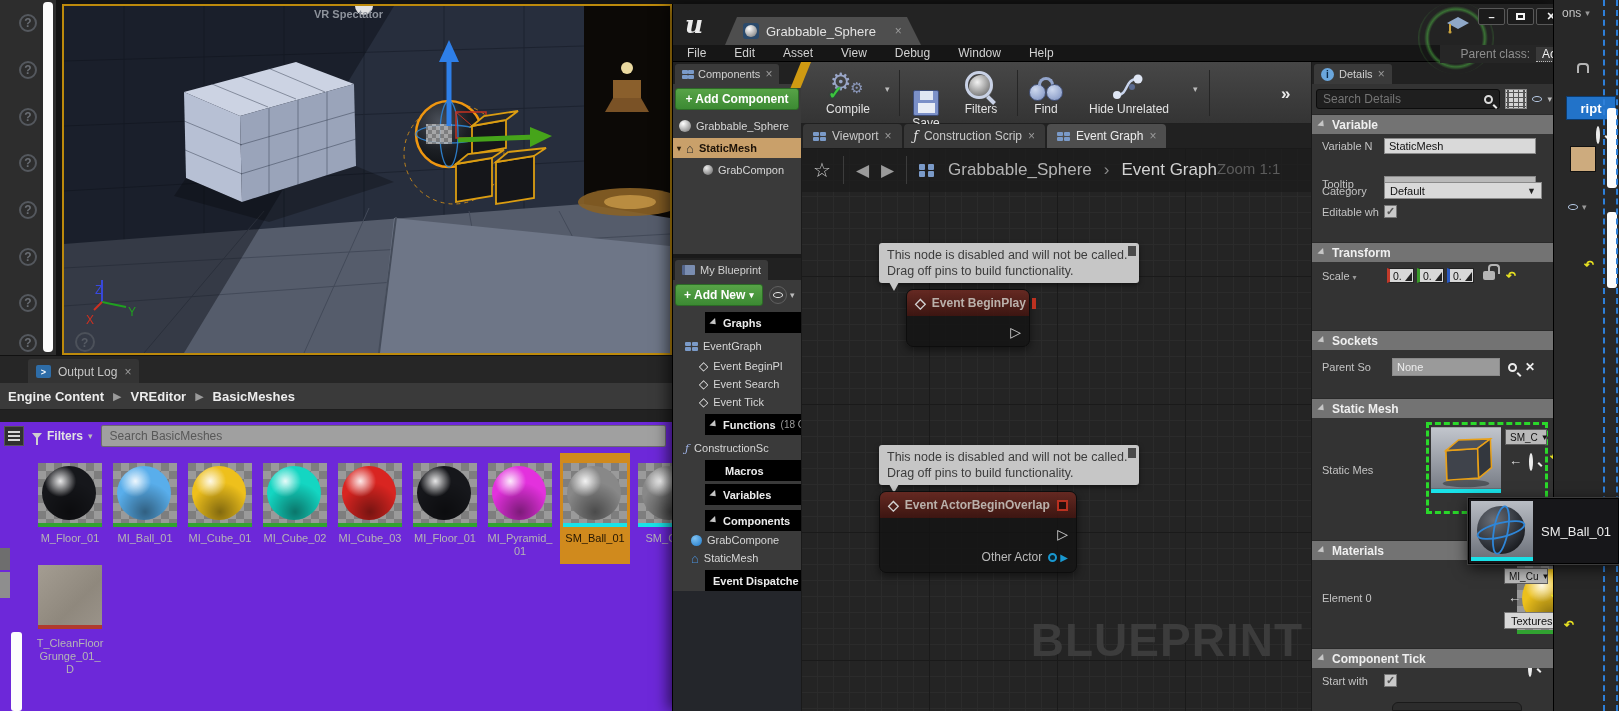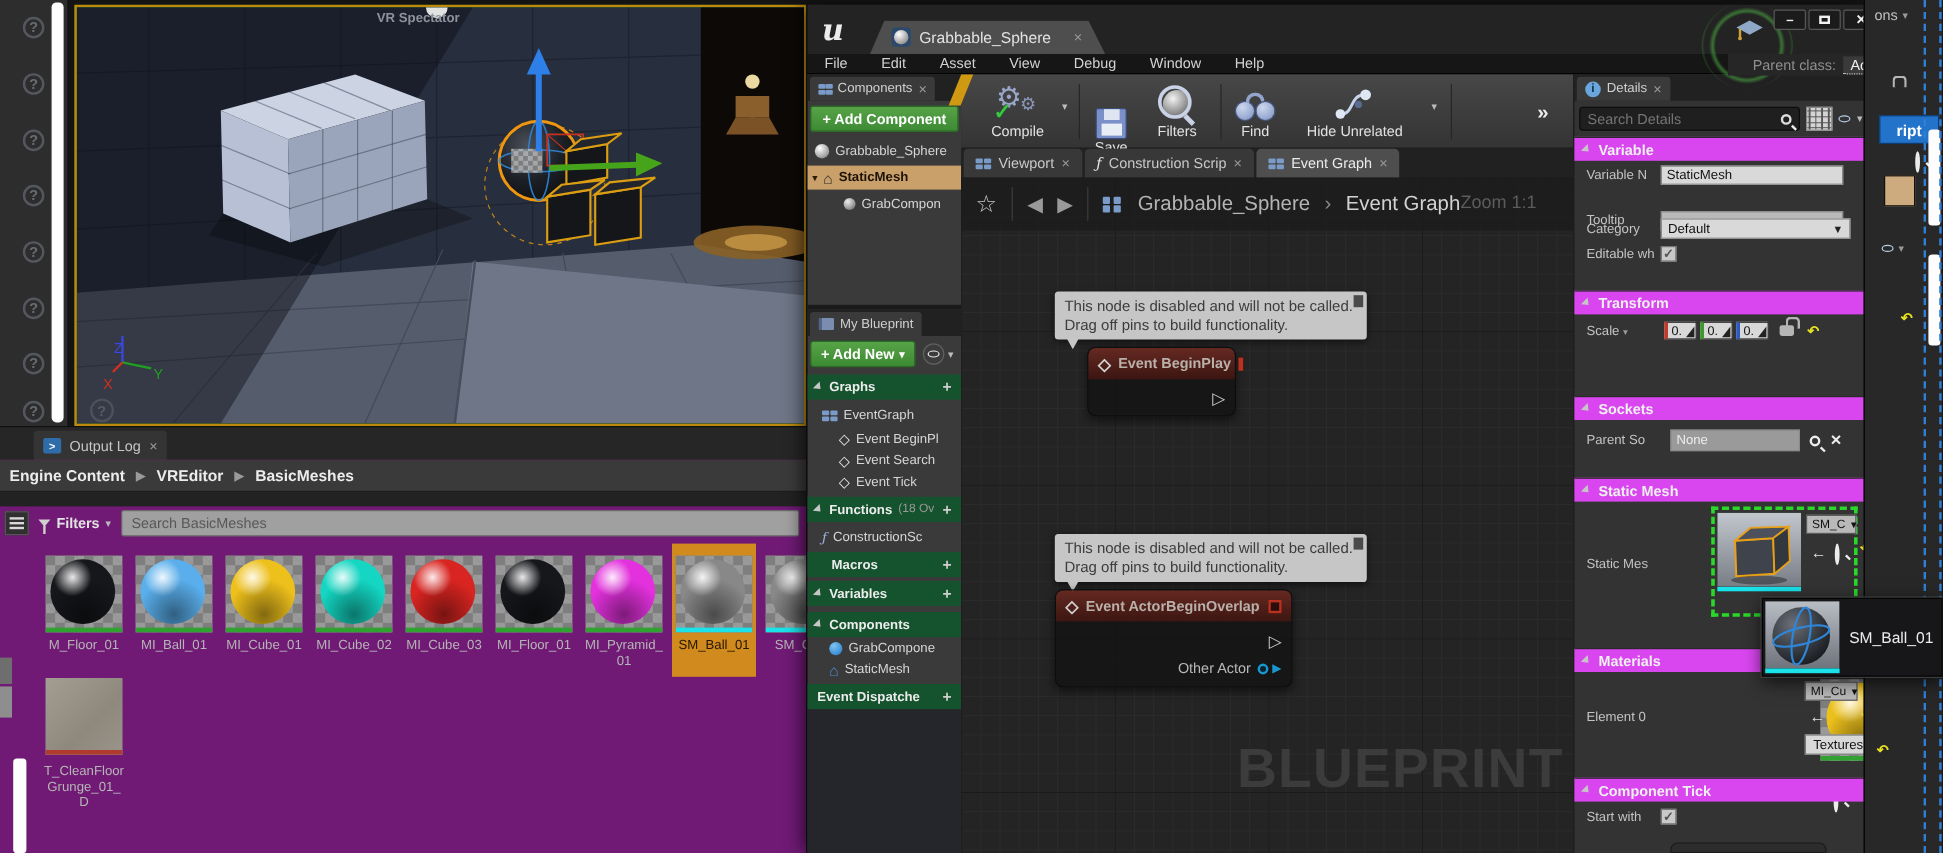--- a/index.html
+++ b/index.html
@@ -20,21 +20,21 @@
   .vscroll { background:#fdfdfd; border-radius:4px; }
 
   
   .vp { border:2px solid #bd8a0c; background:#14532d; overflow:hidden; }
 
   
   .olbar { background:#262626; border-top:1px solid #111; }
   .oltab { background:#343434; border-radius:3px 3px 0 0; padding:0 8px; height:25px; }
   .termic { width:15px; height:13px; background:#2e6da8; border-radius:2px; color:#fff;
             font-size:9px; font-weight:bold; display:flex; align-items:center; justify-content:center; }
-  .cb { background:#701a75; overflow:hidden; }
+  .cb { background:#6d28d9; overflow:hidden; }
   .cb-path { background:#3a3a3a; height:27px; padding-left:8px; border-bottom:1px solid #1d1d1d; }
   .crumb { font-weight:bold; font-size:13px; color:#ececec; }
   .crumb-sep { color:#9a9a9a; margin:0 9px; font-size:11px; }
   .cb-gap { background:#222; }
   .srcbtn { width:20px; height:20px; border:1px solid #555; background:#303030;
             display:flex; flex-direction:column; justify-content:center; gap:2px; padding:0 3px; }
   .srcbtn i { display:block; height:2px; background:#d8d8d8; }
   .funnel { width:0; height:0; border-left:5px solid transparent; border-right:5px solid transparent;
             border-top:6px solid #cfcfcf; position:relative; }
   .funnel::after { content:''; position:absolute; left:-1px; top:-1px; width:2px; height:7px; background:#cfcfcf; }
@@ -79,22 +79,22 @@
   
   .panelbar { background:#212121; display:flex; align-items:flex-end; }
   .ptab { background:#3a3a3a; border-radius:3px 3px 0 0; height:20px; display:flex; align-items:center;
           gap:5px; padding:0 7px; font-size:11px; color:#d0d0d0; margin-left:2px; }
   .greenbtn { background:linear-gradient(#57a347,#3c8a33); border:1px solid #2c6b26; border-radius:3px;
               color:#fff; font-weight:bold; font-size:12px; display:flex; align-items:center;
               justify-content:center; gap:4px; white-space:nowrap; overflow:hidden; }
   .trow { display:flex; align-items:center; gap:5px; font-size:11px; color:#d6d6d6;
           height:20px; white-space:nowrap; overflow:hidden; }
   .trow.sel { background:#c9a06a; color:#1c1208; font-weight:bold; }
-  .mbp-head { background:#14532d; display:flex; align-items:center; font-weight:bold; font-size:11px;
-              color:#ececec; height:21px; padding:0 5px; gap:5px; white-space:nowrap; overflow:hidden; }
+  .mbp-head { background:#000000; display:flex; align-items:center; font-weight:bold; font-size:11px;
+              color:#ececec; height:21px; padding:0 5px; gap:5px; white-space:nowrap; overflow:hidden;margin-left:32px; }
   .plus { margin-left:auto; color:#cfcfcf; font-weight:bold; font-size:13px; padding-right:3px; }
   .tri-dr { width:0; height:0; border-left:4px solid transparent; border-right:4px solid transparent;
             border-top:5px solid #c6c6c6; transform:rotate(-45deg); flex:0 0 auto; }
   .dicon { color:#ececec; font-size:12px; }
   .gridic { display:inline-grid; grid-template-columns:6px 6px; gap:1px; }
   .gridic i { width:6px; height:4px; background:#7a9ac8; border-radius:1px; }
   .eyebtn { width:18px; height:18px; border-radius:50%; background:#3c3c3c; border:1px solid #606060;
             display:flex; align-items:center; justify-content:center; }
   .eyeshape { width:10px; height:6px; border:1.5px solid #e8e8e8; border-radius:50%; position:relative; }
 
@@ -152,21 +152,21 @@
   .ndiamond { color:#ececec; font-size:14px; line-height:1; }
   .redsq { width:11px; height:11px; border:2px solid #d03320; background:#2a0c08; margin-left:auto; }
   .execpin { position:absolute; right:8px; color:#e2e2e2; font-size:14px; }
   .pinrow { position:absolute; right:8px; display:flex; align-items:center; gap:6px; color:#cdcdcd; font-size:12px; }
   .bluepin { width:9px; height:9px; border:2px solid #18a8e8; border-radius:50%; background:#062431; }
   .bluepin-arrow { color:#18a8e8; font-size:10px; margin-left:-3px; }
   .watermark { font-size:46px; font-weight:bold; color:#3c3c3c; letter-spacing:1px; }
 
   
   .details { background:#333; border-left:1px solid #191919; }
-  .dsec { background:#d946ef; display:flex; align-items:center; gap:6px; padding:0 6px; height:20px;
+  .dsec { background:#737373; display:flex; align-items:center; gap:6px; padding:0 6px; height:20px;
           font-weight:bold; font-size:12px; color:#efefef; border-top:1px solid #2a2a2a; }
   .drow { position:absolute; display:flex; align-items:center; }
   .dlabel { width:72px; padding-left:10px; font-size:11px; color:#c3c3c3; white-space:nowrap; overflow:hidden; flex:0 0 auto; }
   .dfield { background:#d9d9d9; border:1px solid #8a8a8a; height:16px; font-size:11px; color:#111;
             display:flex; align-items:center; padding:0 4px; }
   .dfield.empty { background:#b9b9b9; }
   .ddrop { background:#d9d9d9; border:1px solid #8a8a8a; height:17px; font-size:11px; color:#111;
            display:flex; align-items:center; padding:0 5px; position:relative; }
   .ddrop .dd { margin-left:auto; color:#222; font-size:9px; }
   .dcheck { width:13px; height:13px; background:#c9c9c9; border:1px solid #777; color:#555;

